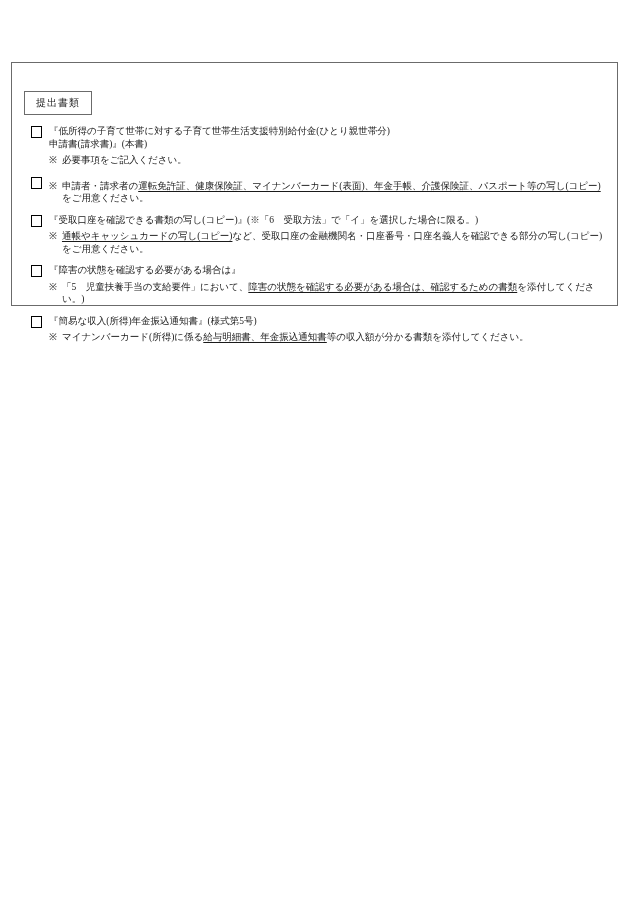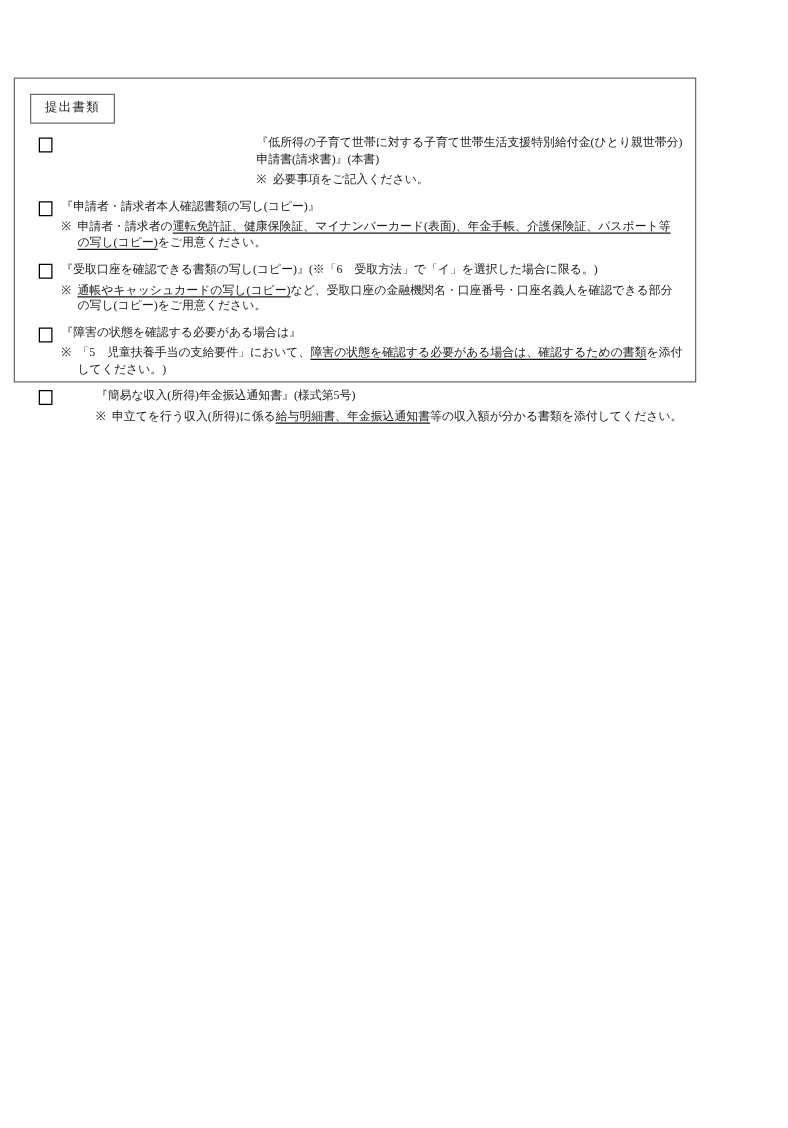--- a/index.html
+++ b/index.html
@@ -12,45 +12,44 @@
     height: 902px;
     position: relative;
     font-family: "Liberation Serif", "DejaVu Serif", serif;
     color: #111111;
     overflow: hidden;
   }
   .sheet {
     position: absolute;
     left: 11px;
     top: 62px;
-    width: 546px;
+    width: 607px;
     height: 244px;
     box-sizing: border-box;
     border: 1px solid #6b6b6b;
     background: #ffffff;
-    padding: 12px 10px 0 12px;
+    padding: 28px 10px 0 12px;
   }
   .section-label-box {
     display: inline-block;
     border: 1px solid #6b6b6b;
     padding: 5px 11px;
     font-size: 10px;
     letter-spacing: 1px;
     line-height: 1.2;
     color: #222222;
   }
   .checklist {
     margin-top: 8px;
   }
   .item {
     display: flex;
     align-items: flex-start;
     gap: 7px;
     margin: 9px 0 0 7px;
-    justify-content: space-between;
   }
   .item:first-child { margin-top: 10px; }
   .checkbox {
     flex: 0 0 auto;
     width: 9px;
     height: 10px;
     border: 1.5px solid #000000;
     background: #ffffff;
     margin-top: 1px;
   }
@@ -93,23 +92,20 @@
         <div class="note-text">
               <div class="note-line"><span>必要事項をご記入ください。</span></div>
             </div>
       </div>
     </div>
   </div>
 
   <div class="item">
     <span class="checkbox"></span>
     <div class="item-body">
-      <div>
-            <div class="title-line"><span>『申請者・請求者本人確認書類の写し(コピー)』</span></div>
-          </div>
       <div class="note">
         <span class="note-marker">※</span>
         <div class="note-text">
               <div class="note-line"><span>申請者・請求者の</span><span class="u">運転免許証、健康保険証、マイナンバーカード(表面)、年金手帳、介護保険証、パスポート等の写し(コピー)</span><span>をご用意ください。</span></div>
             </div>
       </div>
     </div>
   </div>
 
   <div class="item">
@@ -144,19 +140,19 @@
 
   <div class="item">
     <span class="checkbox"></span>
     <div class="item-body">
       <div>
             <div class="title-line"><span>『簡易な収入(所得)年金振込通知書』(様式第5号)</span></div>
           </div>
       <div class="note">
         <span class="note-marker">※</span>
         <div class="note-text">
-              <div class="note-line"><span>申立てを行う収入(所得)に係る</span><span class="u">給与明細書、年金振込通知書</span><span>等の収入額が分かる書類を添付してください。</span></div>
+              <div class="note-line"><span>マイナンバーカード(所得)に係る</span><span class="u">給与明細書、年金振込通知書</span><span>等の収入額が分かる書類を添付してください。</span></div>
             </div>
       </div>
     </div>
   </div>
 </div>
 </div>
 
 </body></html>

